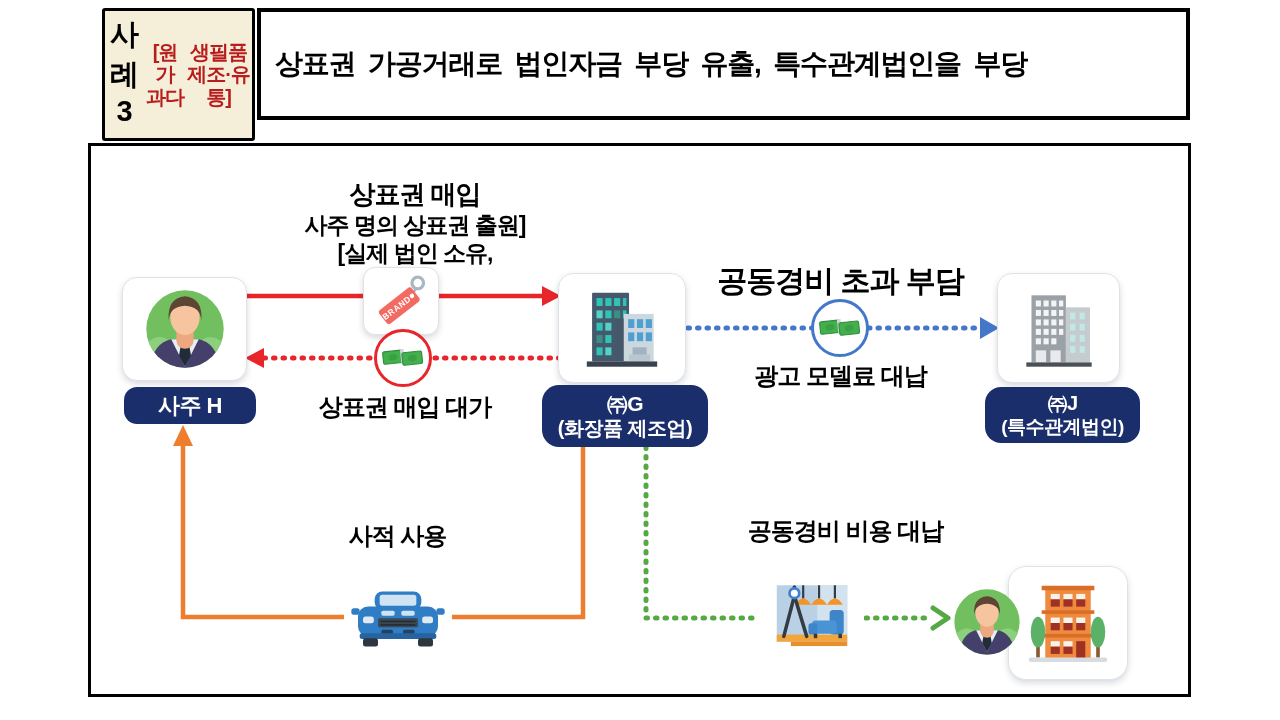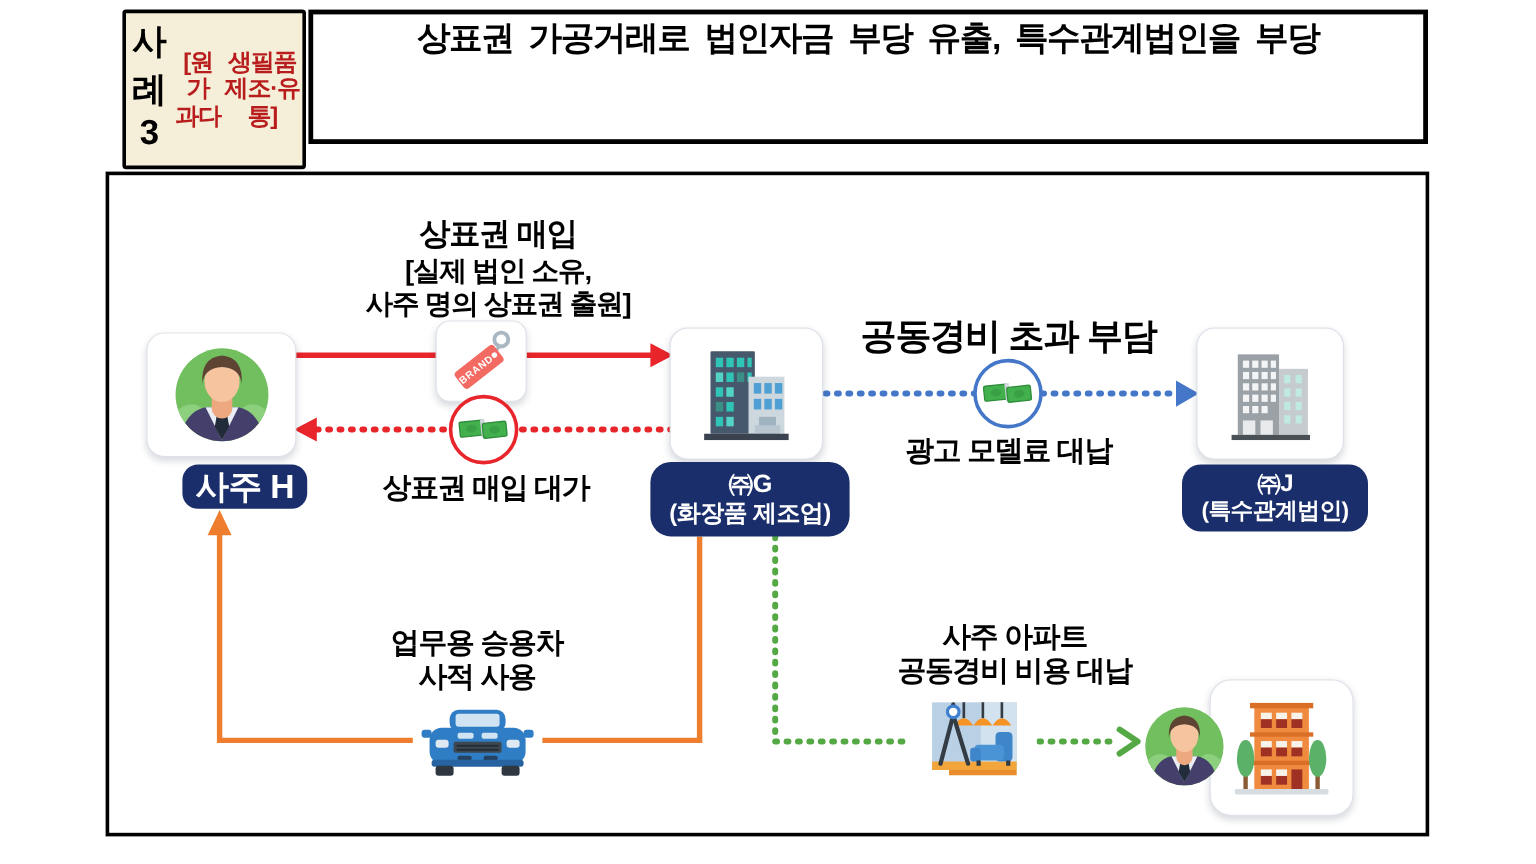--- a/index.html
+++ b/index.html
@@ -6,21 +6,21 @@
   body{width:1280px;height:720px;position:relative;overflow:hidden;
        font-family:"Liberation Sans","DejaVu Sans",sans-serif;color:#000;}
   .abs{position:absolute;}
   
   .case-box{left:102px;top:8px;width:153px;height:133px;background:#f5efda;
     border:3px solid #000;border-radius:3px;display:flex;flex-direction:row;
     align-items:center;justify-content:center;box-sizing:border-box;text-align:center;}
   .case-title{font-size:29px;font-weight:800;letter-spacing:1px;margin-bottom:6px;}
   .case-sub{color:#b91c1c;font-size:20px;font-weight:800;line-height:1.12;letter-spacing:-1px;}
   .title-box{left:257px;top:8px;width:933px;height:112px;background:#fff;border:4px solid #000;
-    box-sizing:border-box;display:flex;flex-direction:row;justify-content:center;
+    box-sizing:border-box;display:flex;flex-direction:column;justify-content:center;
     padding:0 14px;}
   .title-line{font-size:28px;font-weight:800;letter-spacing:-1.2px;word-spacing:6px;
     line-height:1.42;white-space:nowrap;}
   
   .frame{left:88px;top:143px;width:1103px;height:554px;border:3px solid #000;
     box-sizing:border-box;background:#fff;}
   
   #arrows{left:0;top:0;width:1280px;height:720px;pointer-events:none;}
   
   .card{background:#fff;border:1px solid #dfe3e9;border-radius:15px;
@@ -73,37 +73,35 @@
 
   <g>
     <path d="M 646 447 L 646 618 L 756 618" fill="none" stroke="#55a944" stroke-width="5" stroke-dasharray="1.5 8" stroke-linecap="round"></path>
     <path d="M 866 618 L 930 618" fill="none" stroke="#55a944" stroke-width="5" stroke-dasharray="1.5 8" stroke-linecap="round"></path>
     <polyline points="933,608 948,618 933,628" fill="none" stroke="#55a944" stroke-width="5" stroke-linecap="round" stroke-linejoin="round"></polyline>
   </g>
 </svg>
 
 <div class="abs tbox" style="left:265px;top:179px;width:300px;">
   <div style="font-size:26px;">상표권 매입</div>
+  <div style="font-size:23px;">사주 명의 상표권 출원]</div>
   <div style="font-size:23px;">[실제 법인 소유,</div>
-  <div style="font-size:23px;">사주 명의 상표권 출원]</div>
 </div>
 
 <div class="abs tbox" style="left:280px;top:392px;width:250px;font-size:24px;">상표권 매입 대가</div>
 
 <div class="abs tbox" style="left:713px;top:263px;width:255px;font-size:30px;">공동경비 초과 부담</div>
 
 <div class="abs tbox" style="left:713px;top:361px;width:255px;font-size:24px;">광고 모델료 대납</div>
 
 <div class="abs tbox" style="left:300px;top:521px;width:195px;font-size:24px;">
-  <div>업무용 승용차</div>
   <div>사적 사용</div>
 </div>
 
 <div class="abs tbox" style="left:728px;top:516px;width:235px;font-size:24px;">
-  <div>사주 아파트</div>
   <div>공동경비 비용 대납</div>
 </div>
 
 <div class="abs card" style="left:122px;top:277px;width:123px;height:102px;">
   <svg width="86" height="86" viewBox="0 0 100 100">
     <defs>
         <clipPath id="avc1">
           <circle cx="50" cy="50" r="45"></circle>
         </clipPath>
       </defs>
@@ -113,21 +111,21 @@
       <path d="M98 70 Q82 52 68 64 L82 96 Z" fill="#8ccf7d"></path>
       <path d="M8 98 Q13 66 34 62 L66 62 Q87 66 92 98 Z" fill="#45406b"></path>
       <path d="M34 62 L50 94 L66 62 Z" fill="#e9eef4"></path>
       <path d="M46 64 h8 l3 17 -7 13 -7 -13 Z" fill="#222b3a"></path>
       <path d="M40 48 h20 v15 a10 10 0 0 1 -20 0 Z" fill="#eda87f"></path>
       <ellipse cx="50" cy="37" rx="17" ry="20" fill="#f7c4a0"></ellipse>
       <path d="M31 40 Q29 14 50 12 Q71 14 69 40 Q68 24 50 23 Q32 24 31 40 Z" fill="#5d4433"></path>
     </g>
   </svg>
 </div>
-<div class="abs nlabel" style="left:124px;top:387px;width:104px;height:37px;font-size:28px;margin-left:28px;">사주 H</div>
+<div class="abs nlabel" style="left:124px;top:387px;width:132px;height:37px;font-size:22px;">사주 H</div>
 
 <div class="abs card" style="left:363px;top:267px;width:74px;height:66px;border-radius:12px;">
   <svg width="66" height="58" viewBox="0 0 100 90">
     <circle cx="76" cy="17" r="9" fill="none" stroke="#a9b7c2" stroke-width="5"></circle>
     <line x1="74" y1="25" x2="66" y2="36" stroke="#a9b7c2" stroke-width="4"></line>
     <g transform="rotate(-38 48 50)">
       <rect x="14" y="38" width="64" height="27" rx="5" fill="#f26a62"></rect>
       <circle cx="71" cy="51.5" r="3.5" fill="#ffffff"></circle>
       <text x="41" y="56" text-anchor="middle" font-size="13" font-weight="bold" fill="#ffffff" letter-spacing="1">BRAND</text>
     </g>

